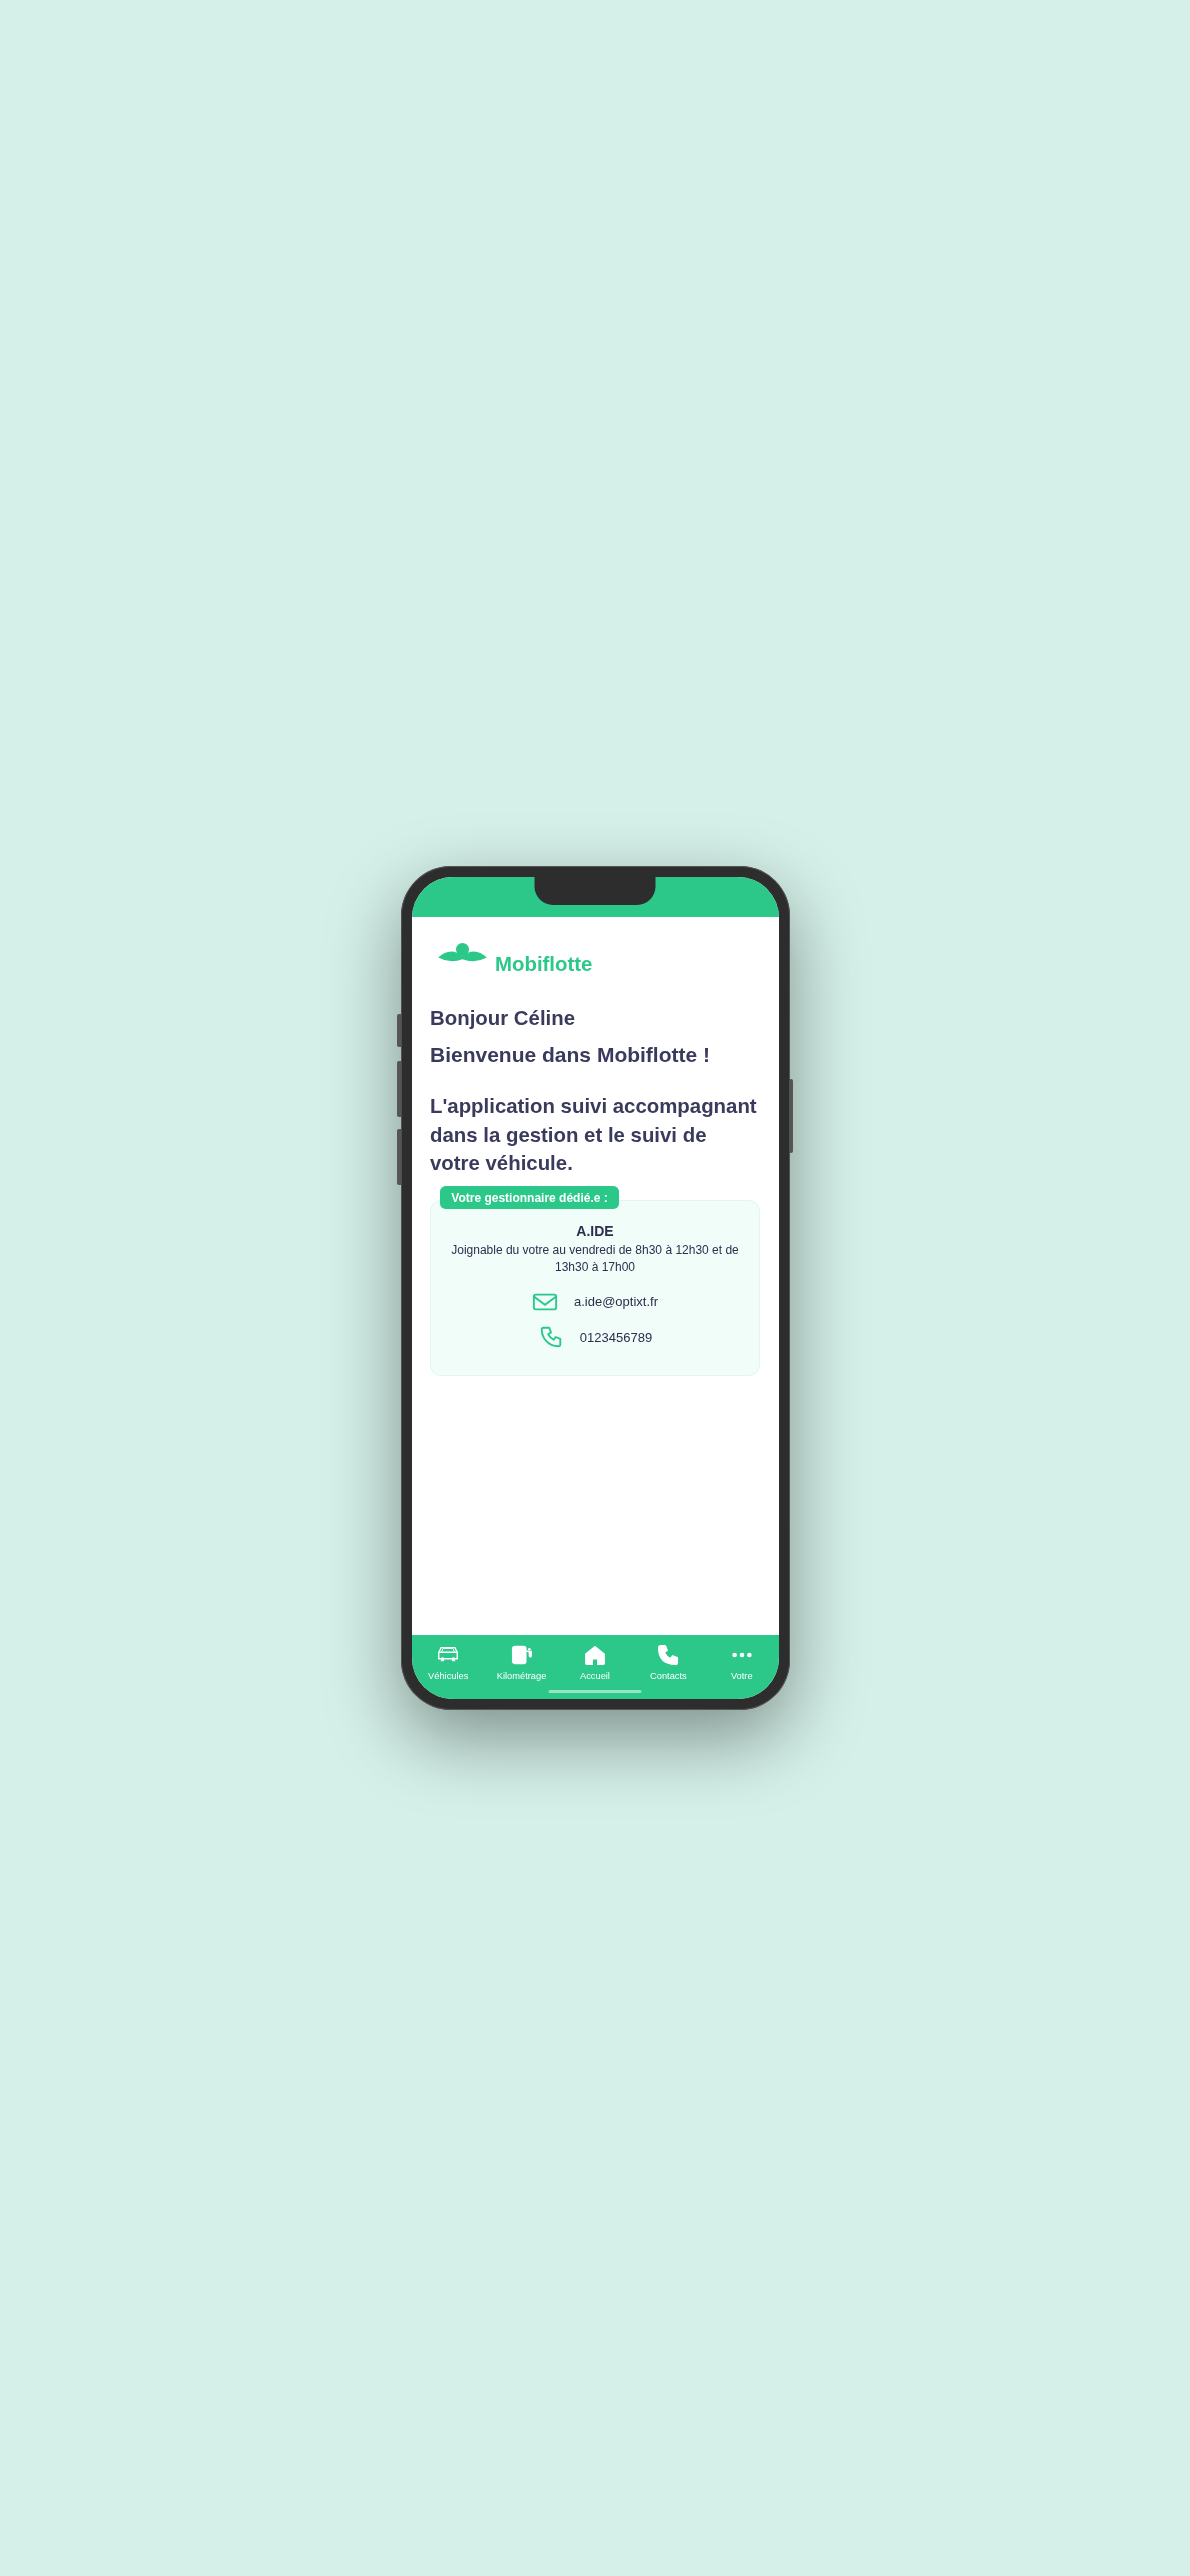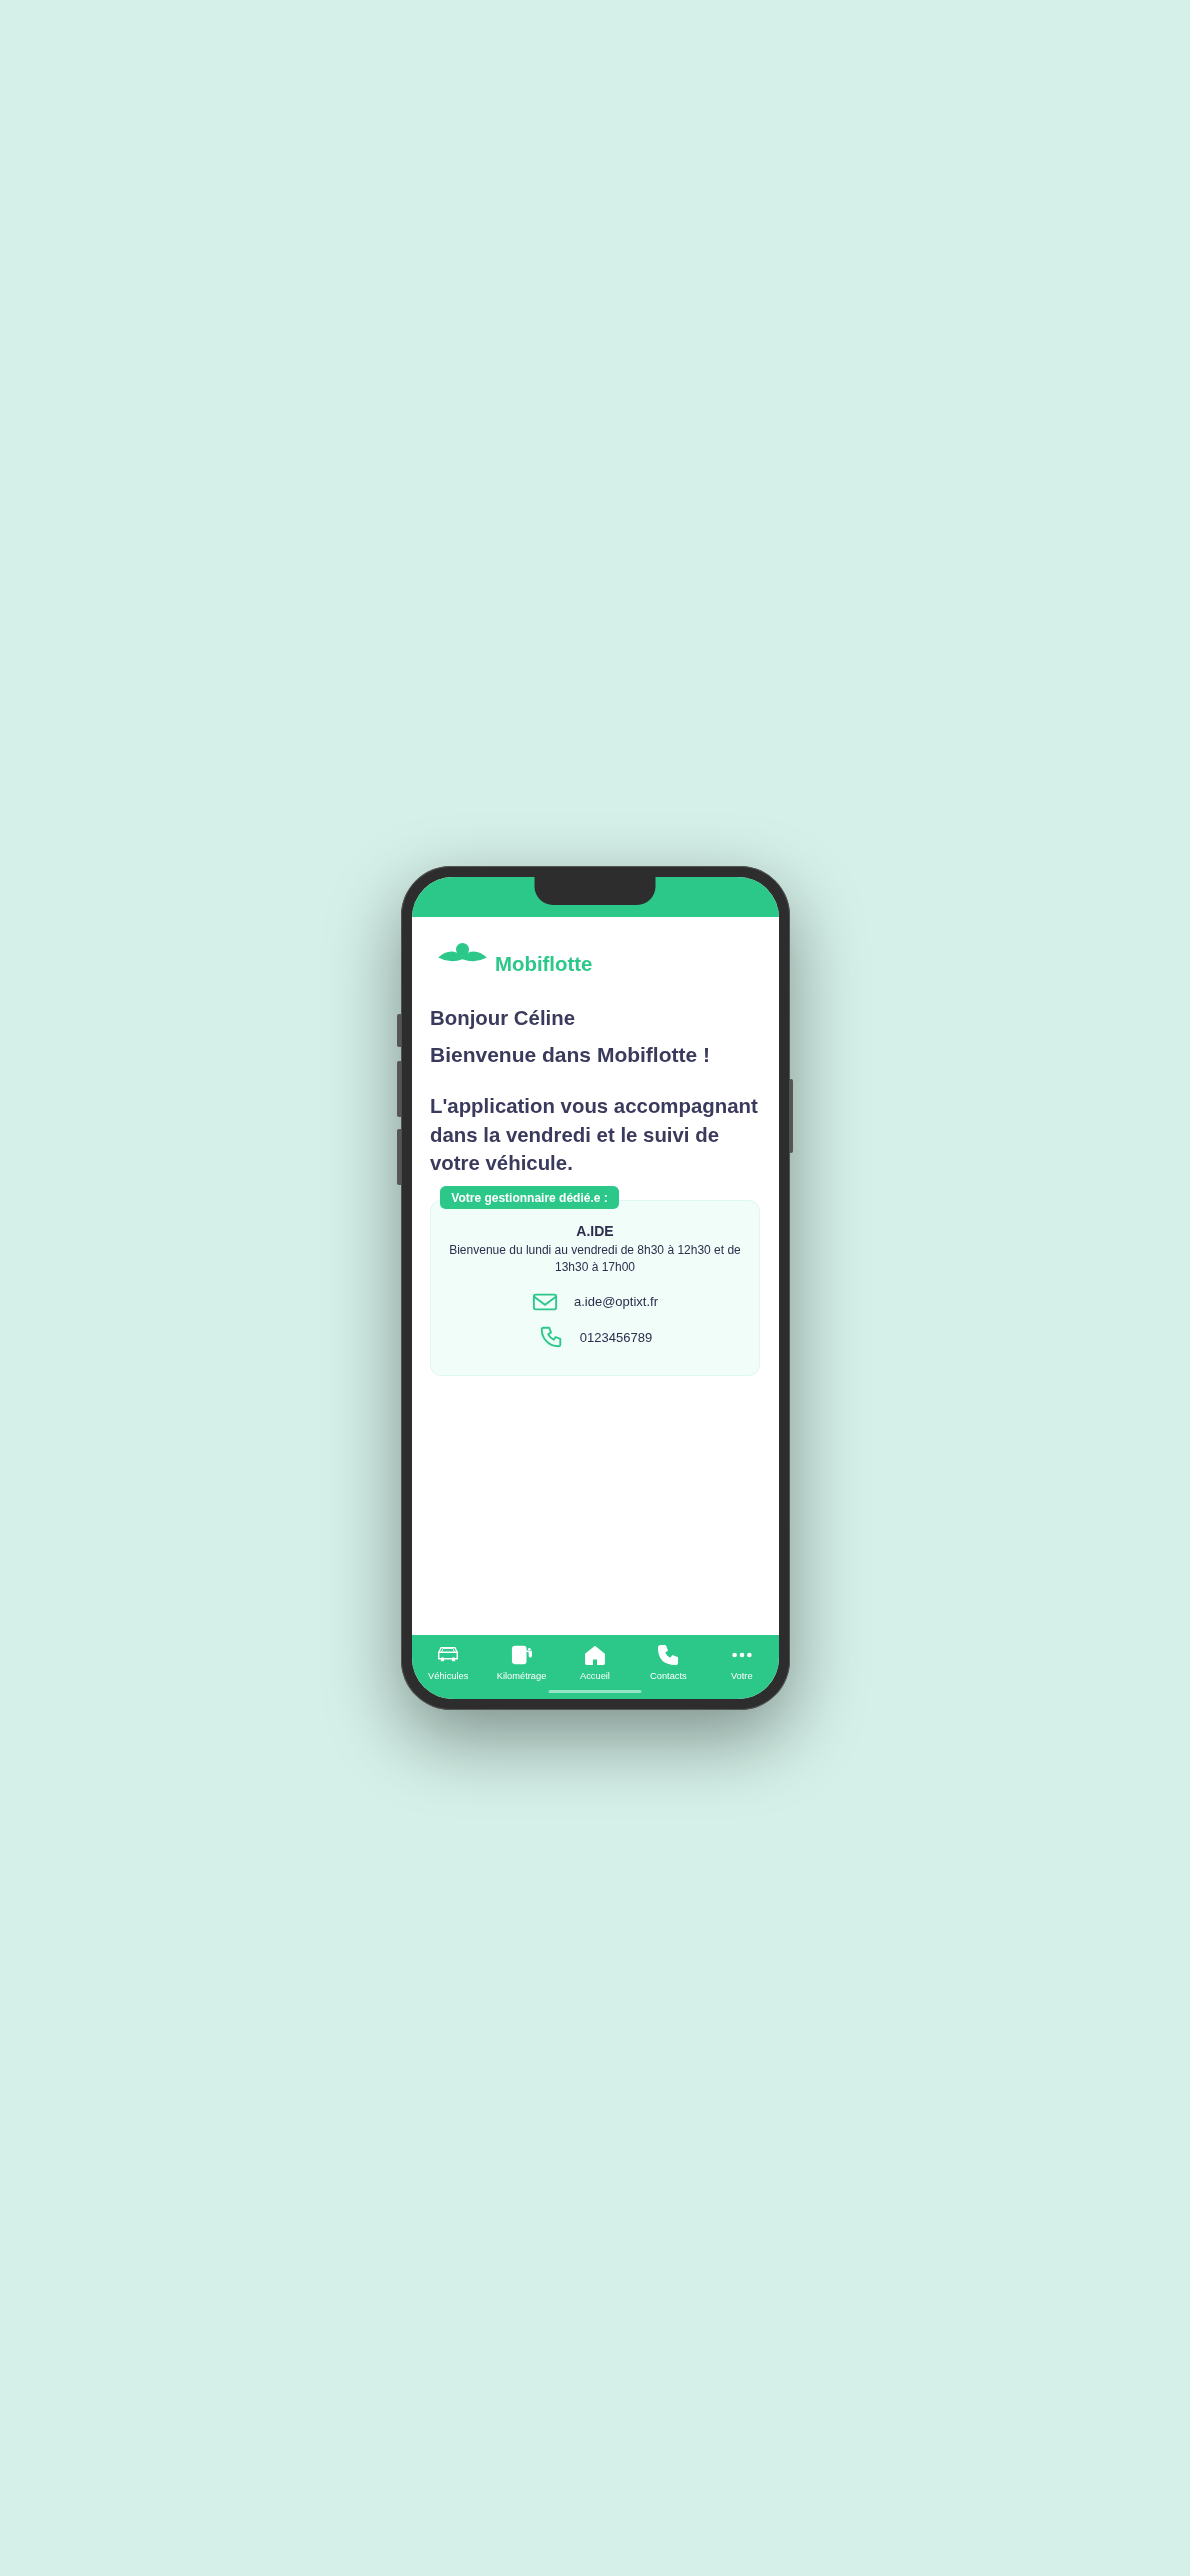--- a/index.html
+++ b/index.html
@@ -350,26 +350,26 @@
 
           <circle cx="40" cy="12" r="8" fill="#2bc88a"></circle>
 
           <path d="M10 22 Q25 8 40 20 Q55 8 70 22 Q55 30 40 24 Q25 30 10 22Z" fill="#2bc88a"></path>
         </svg>
         <span class="logo-text">Mobiflotte</span>
       </div>
 
       <div class="greeting">Bonjour Céline</div>
       <div class="welcome-text">Bienvenue dans Mobiflotte !</div>
-      <div class="description-text">L'application vous accompagnant dans la vendredi et le suivi de votre véhicule.</div>
+      <div class="description-text">L'application suivi accompagnant dans la gestion et le suivi de votre véhicule.</div>
 
       <div class="manager-card">
         <div class="manager-badge">Votre gestionnaire dédié.e :</div>
         <div class="manager-name">A.IDE</div>
-        <div class="manager-hours">Bienvenue du lundi au vendredi de 8h30 à 12h30 et de 13h30 à 17h00</div>
+        <div class="manager-hours">Joignable du votre au vendredi de 8h30 à 12h30 et de 13h30 à 17h00</div>
 
         <div class="contact-row">
           <svg class="contact-icon" viewBox="0 0 28 28" fill="none">
             <rect x="2" y="6" width="24" height="16" rx="2" stroke="#2bc88a" stroke-width="2"></rect>
             <path d="M2 8l12 9 12-9" stroke="#2bc88a" stroke-width="2"></path>
           </svg>
           <span class="contact-text">a.ide@optixt.fr</span>
         </div>
 
         <div class="contact-row">

